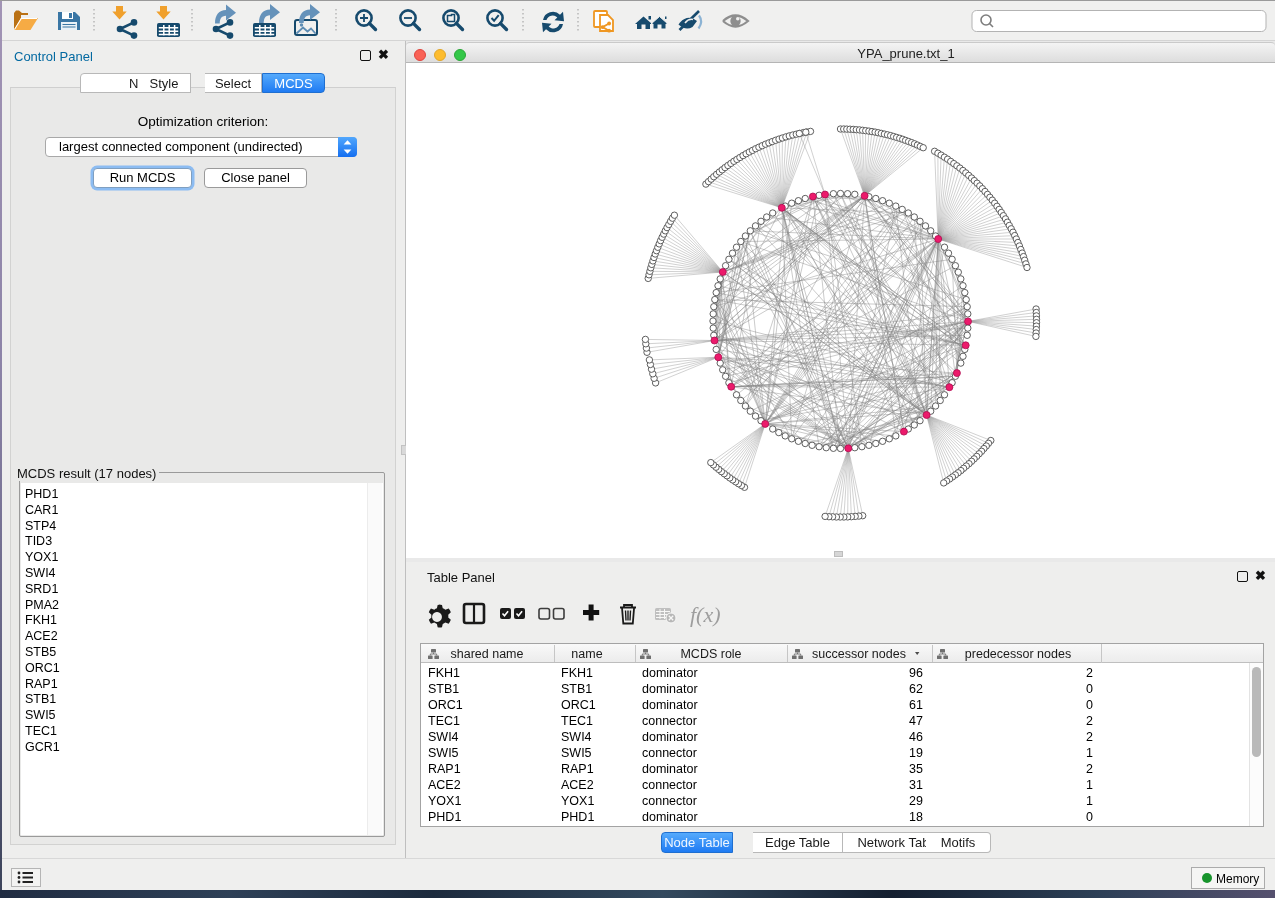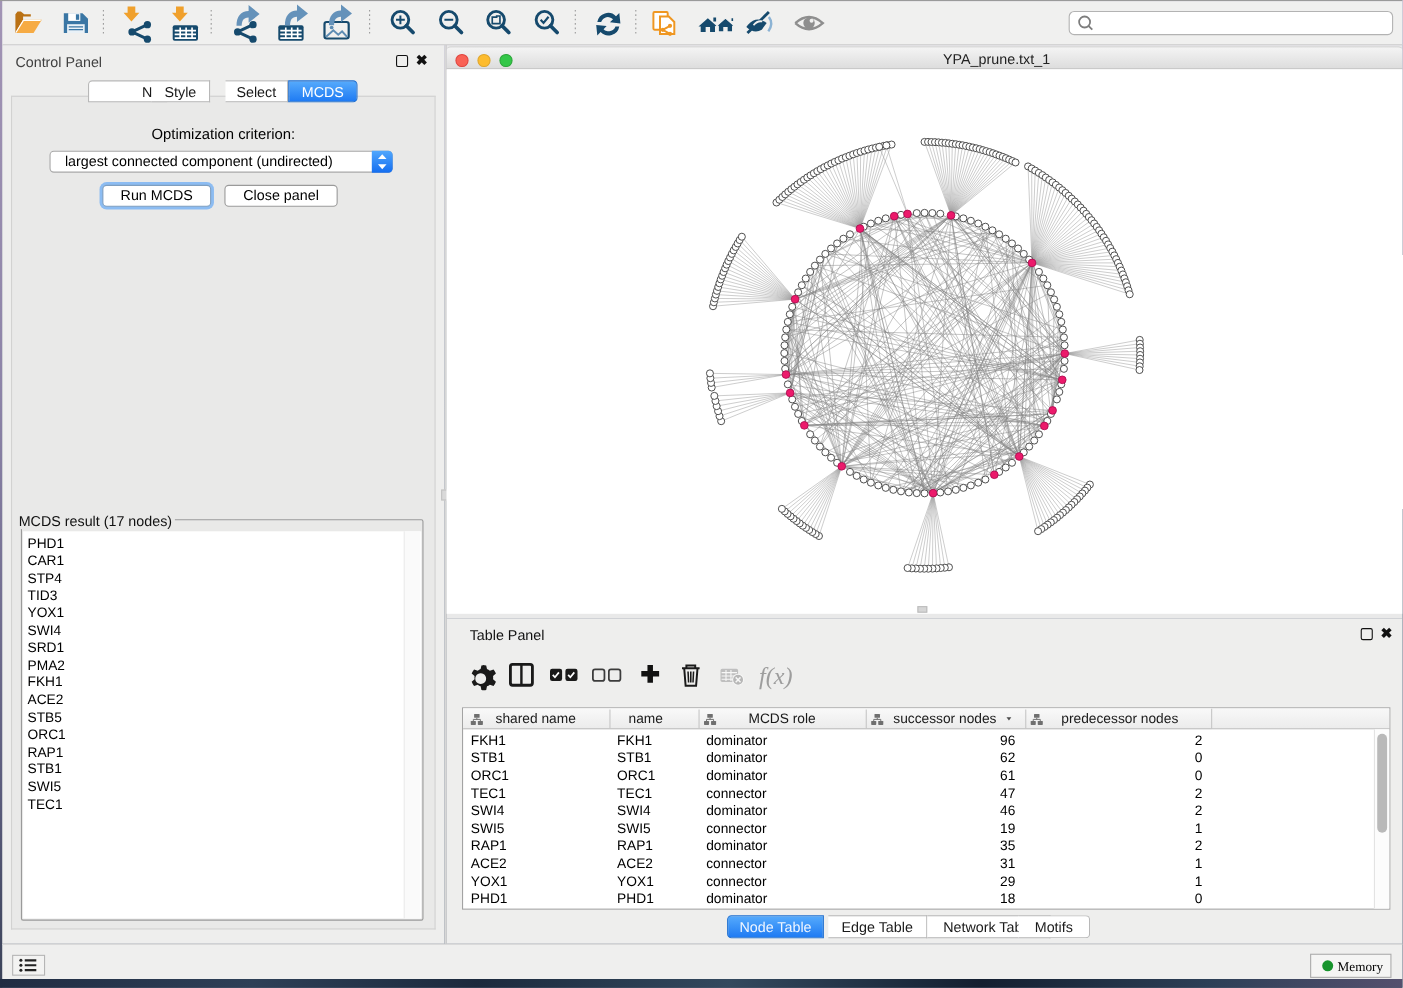--- a/index.html
+++ b/index.html
@@ -13,23 +13,23 @@
   #wallL { left:0; top:0; width:2px; height:898px;
     background:linear-gradient(180deg,#a294b5,#8d84a8 40%,#5c5d7d 80%,#3a4258); }
   #topline { left:0; top:0; width:1275px; height:1px; background:#9a9a9a; }
 
   
   #toolbar { left:2px; top:1px; width:1273px; height:40px; background:#f0f0ef; border-bottom:1px solid #d4d4d4; }
   #leftpanel { left:2px; top:41px; width:402px; height:817px; background:#eeeeed; }
   #vdiv { left:404px; top:41px; width:2px; height:817px; background:#eeeeed; border-right:1px solid #bfbfbf; }
   #netpanel { left:406px; top:41px; width:869px; height:521px; background:#e9e9e9; }
   #tablepanel { left:406px; top:562px; width:869px; height:296px; background:#eeeeed; }
-  #statusbar { left:2px; top:858px; width:1273px; height:32px; background:#efefee; border-top:1px solid #d8d8d8;font-family:Liberation Serif, serif; }
-
-  .ptitle { font-size:13px; color:#404040; }
+  #statusbar { left:2px; top:858px; width:1273px; height:32px; background:#efefee; border-top:1px solid #d8d8d8; }
+
+  .ptitle { font-size:13px; color:#0369a1; }
   .wbox { width:11px; height:11px; border:1.5px solid #111; border-radius:2px; }
   .wx { font-size:13px; font-weight:bold; color:#111; }
 
   
   .tab { position:absolute; top:32px; height:20px; background:#fff; border:1px solid #b8b8b8;
          font-size:13px; color:#1a1a1a; text-align:center; line-height:19px; }
   .tabsel { background:linear-gradient(180deg,#55aafc,#1f7bf3); color:#fff; border-color:#1f6fd0; }
 
   #cpcontent { left:8px; top:46px; width:386px; height:758px; background:#e9e9e8;
                border:1px solid #d2d2d1; border-top:1px solid #cfcfcf; }
@@ -220,20 +220,21 @@
         <li>SRD1</li>
         <li>PMA2</li>
         <li>FKH1</li>
         <li>ACE2</li>
         <li>STB5</li>
         <li>ORC1</li>
         <li>RAP1</li>
         <li>STB1</li>
         <li>SWI5</li>
         <li>TEC1</li>
+        <li>GCR1</li>
       </ul>
   </div>
 </div>
 
 <div class="abs" id="vdiv">
     <div class="abs" style="left:-3px; top:404px; width:7px; height:10px; background:#d9d9d9; border:1px solid #c2c2c2;"></div>
   </div>
 
 <div class="abs" id="netpanel">
   <div class="abs" id="nettitle">
@@ -1185,21 +1186,21 @@
           <span class="tc" style="left:140px;">PHD1</span>
           <span class="tc" style="left:221px;">dominator</span>
           <span class="tc" style="left:420px; width:82px; text-align:right;">18</span>
           <span class="tc" style="left:590px; width:82px; text-align:right;">0</span>
         </div>
       </div>
     <div class="abs" id="tscroll">
         <div class="abs" id="tthumb"></div>
       </div>
   </div>
-  <div class="abs btab" style="left:255px; width:88px; border-radius:4px 0 0 4px; background:linear-gradient(180deg,#55aafc,#1f7bf3); color:#f0f6ff; border-color:#1f6fd0;">Node Table</div>
+  <div class="abs btab" style="left:255px; width:72px; border-radius:4px 0 0 4px; background:linear-gradient(180deg,#55aafc,#1f7bf3); color:#f0f6ff; border-color:#1f6fd0;">Node Table</div>
   <div class="abs btab" style="left:347px; width:90px; border-left:none;">Edge Table</div>
   <div class="abs btab" style="left:437px; width:112px; border-left:none;">Network Table</div>
   <div class="abs btab" style="left:520px; width:65px; border-radius:0 4px 4px 0; border-left:none;">Motifs</div>
 </div>
 
 <div class="abs" id="statusbar">
   <div class="abs" id="sbtn"><svg width="28" height="17" viewBox="0 0 28 17">
 <g fill="#222">
           <circle cx="7" cy="4" r="1.4"></circle>
           <circle cx="7" cy="8.5" r="1.4"></circle>

